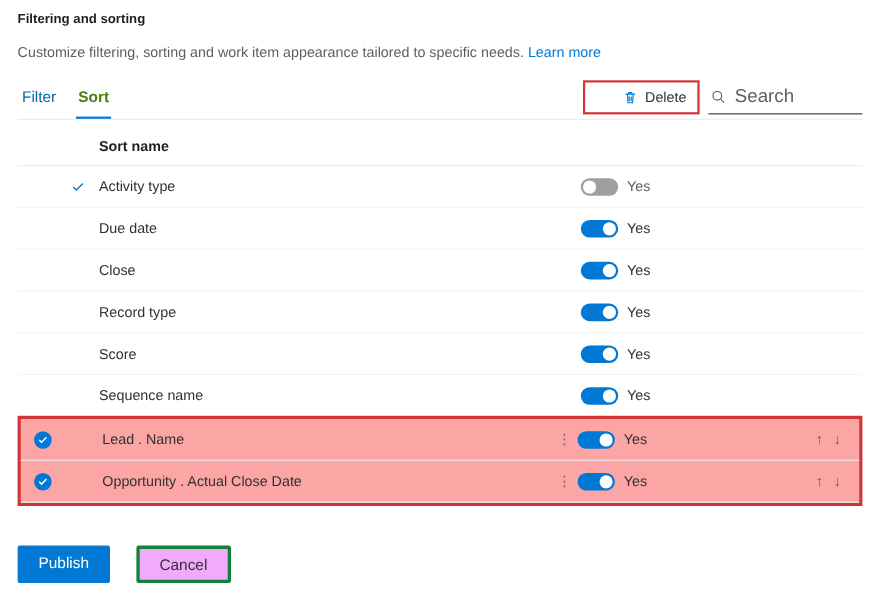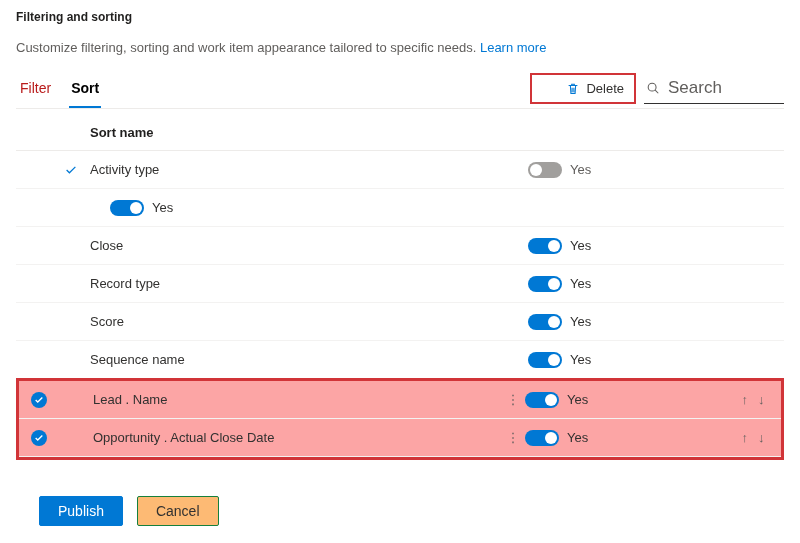--- a/index.html
+++ b/index.html
@@ -29,28 +29,28 @@
   }
   .cmdbar {
     display: flex;
     align-items: flex-end;
     border-bottom: 1px solid #edebe9;
   }
   .tabs { display: flex; gap: 16px; padding-left: 2px; }
   .tab {
     font-size: 14px;
     padding: 6px 2px 10px 2px;
-    color: #b91c1c;
+    color: #0369a1;
     cursor: pointer;
     border-bottom: 2px solid transparent;
   }
   .tab.active {
     font-weight: 600;
     border-bottom: 2px solid #0078d4;
-    color: #000000;
+    color: #4d7c0f;
   }
   .spacer { flex: 1; }
   .delete-btn {
     display: inline-flex;
     align-items: center;
     gap: 6px;
     padding: 6px 10px;
     cursor: pointer;
     color: #323130;
     margin-left: 24px;
@@ -130,34 +130,33 @@
   .toggle-label.muted { color:#605e5c; }
 
   .sel-group {
     border: 3px solid #d13438;
     margin-top: -1px;
   }
 
   .footer {
     margin-top: 36px;
     display:flex;
-    gap: 14px;
-    margin-left: 23px;
+    gap: 24px;
   }
   .btn {
     font-size: 14px;
     padding: 6px 18px;
     cursor: pointer;
     border-radius: 2px;
   }
   .btn-primary {
     background:#0078d4; color:#fff; border:1px solid #0078d4;
   }
   .btn-secondary {
-    background:#fdba74; color:#323130; border:1px solid #15803d;text-align:right;
+    background:#f0abfc; color:#323130; border:3px solid #15803d;text-align:right;
   }
   svg { display:inline-block; vertical-align:middle; }
 </style>
 </head>
 <body>
 
 <div class="page">
 
   <h1 class="title">Filtering and sorting</h1>
   <p class="subtitle">
@@ -211,20 +210,21 @@
             <span class="toggle off">
               <span class="knob"></span>
             </span>
             <span class="toggle-label muted">Yes</span>
           </div>
           <div class="col-arrows"></div>
         </div>
         <div class="row">
           <div class="col-chk"></div>
           <div class="col-sync"></div>
+          <div class="col-name">Due date</div>
           <div class="col-opts"></div>
           <div class="col-show">
             <span class="toggle on">
               <span class="knob"></span>
             </span>
             <span class="toggle-label">Yes</span>
           </div>
           <div class="col-arrows"></div>
         </div>
         <div class="row">

